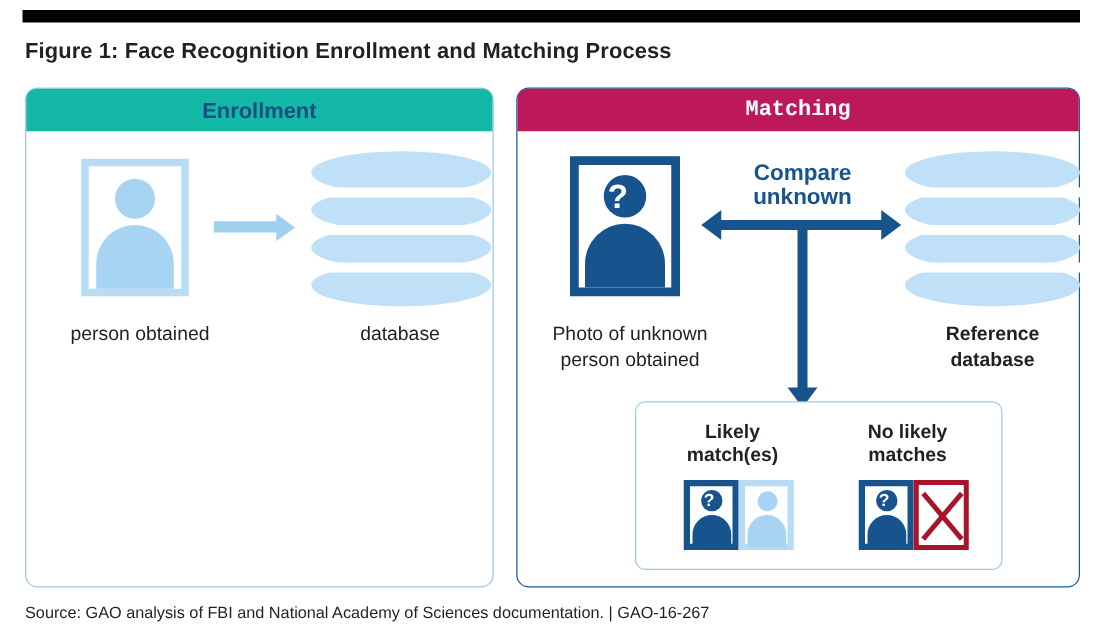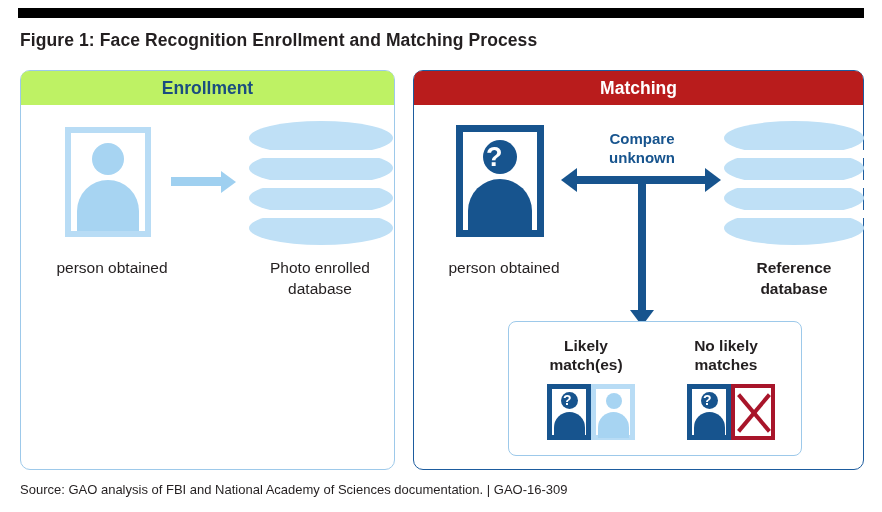--- a/index.html
+++ b/index.html
@@ -59,26 +59,27 @@
   }
   .panel-header {
     height: 34px;
     line-height: 34px;
     text-align: center;
     font-size: 17.5px;
     font-weight: bold;
     border-radius: 8px 8px 0 0;
   }
   .hdr-enroll {
-    background: #bef264;
+    background: #14b8a6;
     color: #1a4d80;
   }
   .hdr-match {
-    background: #b91c1c;
+    background: #be185d;
     color: #ffffff;
+    font-family: Liberation Mono, monospace;
   }
 
   
   .frame {
     position: absolute;
     box-sizing: border-box;
   }
   .frame-light {
     border: 6px solid #b8dcf5;
     background: #ffffff;
@@ -171,21 +172,21 @@
   .caption {
     position: absolute;
     text-align: center;
     font-size: 15.5px;
     line-height: 21px;
     color: #231f20;
   }
   .compare-label {
     position: absolute;
     text-align: center;
-    font-size: 15px;
+    font-size: 18px;
     font-weight: bold;
     line-height: 19px;
     color: #17548e;
   }
 
   
   .results-box {
     position: absolute;
     left: 94px;
     top: 250px;
@@ -257,21 +258,20 @@
       <div class="db-band" style="top:29px;"></div>
       <div class="db-band" style="top:59px;"></div>
       <div class="db-band" style="top:89px;"></div>
     </div>
 
     <div class="caption" style="left:10px; top:186px; width:162px;">
       <div>person obtained</div>
     </div>
 
     <div class="caption" style="left:214px; top:186px; width:170px;">
-      <div>Photo enrolled</div>
       <div>database</div>
     </div>
   </div>
 
   <div class="panel panel-match">
     <div class="panel-header hdr-match">Matching</div>
 
     <div class="frame frame-dark" style="left:42px; top:54px; width:88px; height:112px;">
       <div class="person">
         <div class="head dark-fill" style="left:20px; top:8px; width:34px; height:34px;"></div>
@@ -300,20 +300,21 @@
       <div class="db-layer" style="top:0;"></div>
       <div class="db-layer" style="top:30px;"></div>
       <div class="db-layer" style="top:60px;"></div>
       <div class="db-layer" style="top:90px;"></div>
       <div class="db-band" style="top:29px;"></div>
       <div class="db-band" style="top:59px;"></div>
       <div class="db-band" style="top:89px;"></div>
     </div>
 
     <div class="caption" style="left:6px; top:186px; width:168px;">
+      <div>Photo of unknown</div>
       <div>person obtained</div>
     </div>
 
     <div class="caption" style="left:300px; top:186px; width:160px;font-weight:bold;">
       <div>Reference</div>
       <div>database</div>
     </div>
 
     <div class="results-box">
 
@@ -351,13 +352,13 @@
       <div class="xbox" style="left:222px; top:62px; width:44px; height:56px;">
         <div class="xline" style="left:-5px; top:23px; width:48px; transform:rotate(50deg);"></div>
         <div class="xline" style="left:-5px; top:23px; width:48px; transform:rotate(-50deg);"></div>
       </div>
 
     </div>
   </div>
 
 </div>
 
-<div class="source">Source: GAO analysis of FBI and National Academy of Sciences documentation.  |  GAO-16-309</div>
+<div class="source">Source: GAO analysis of FBI and National Academy of Sciences documentation.  |  GAO-16-267</div>
 
 </body></html>

